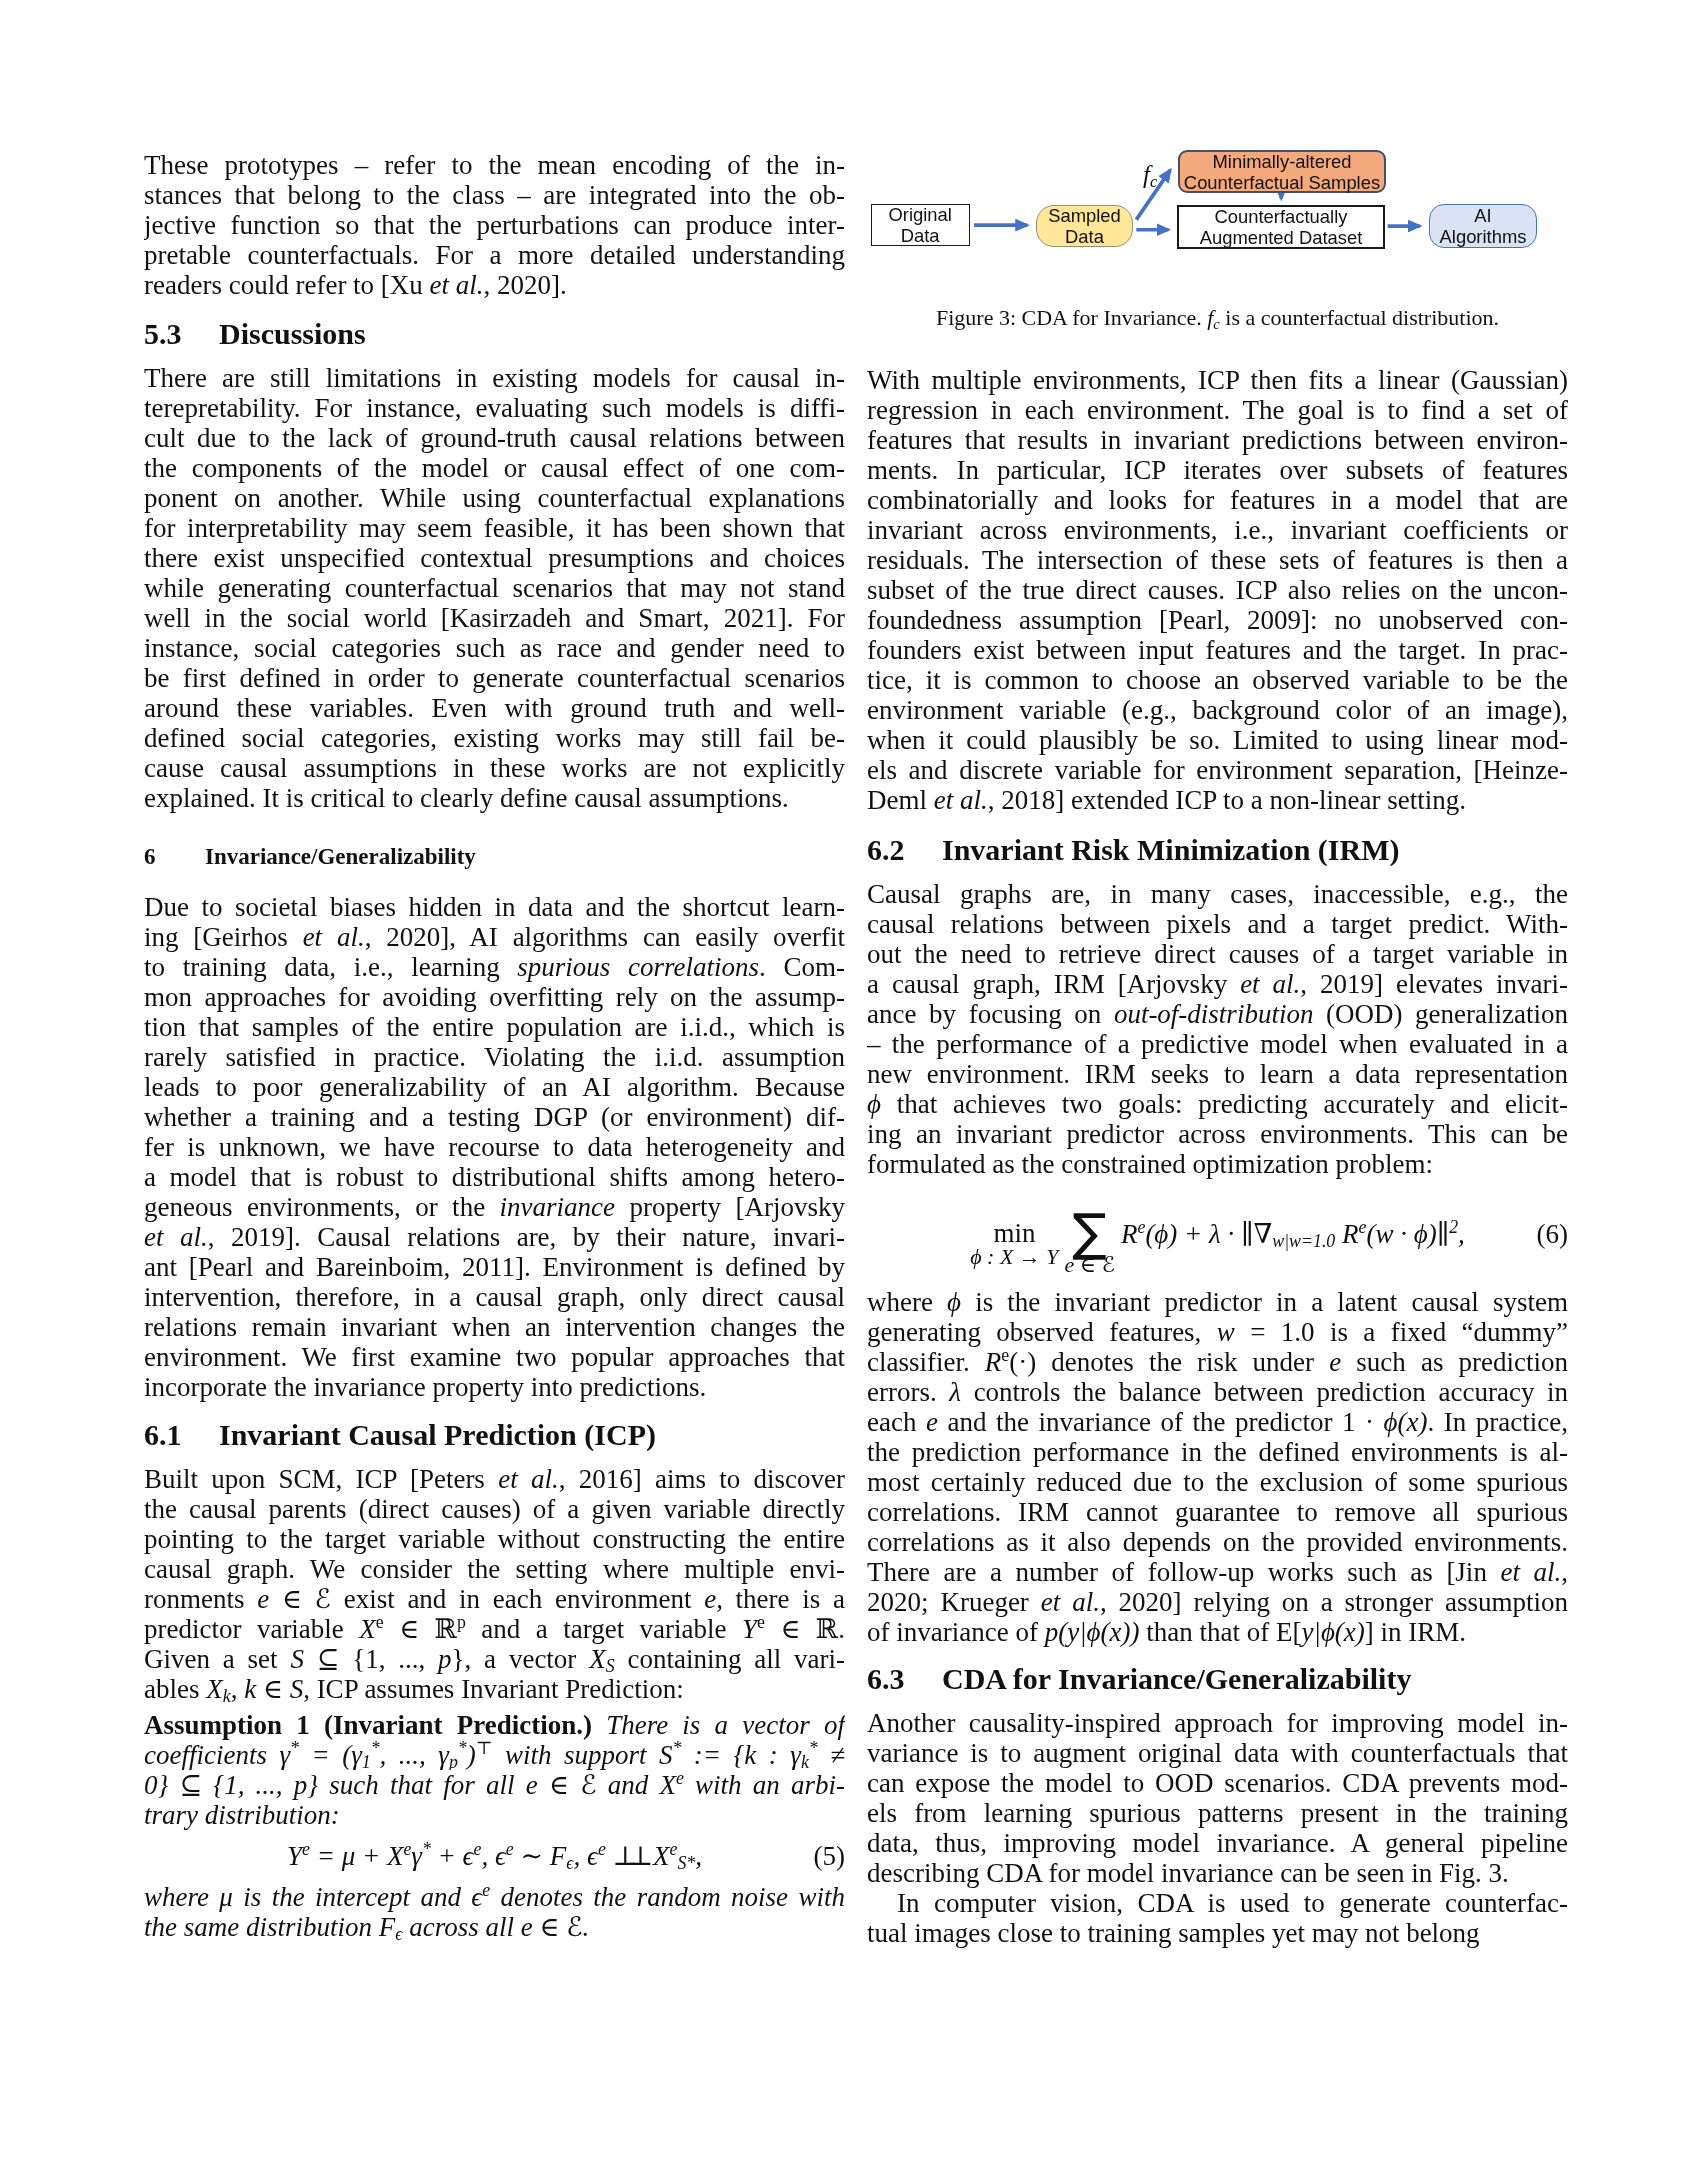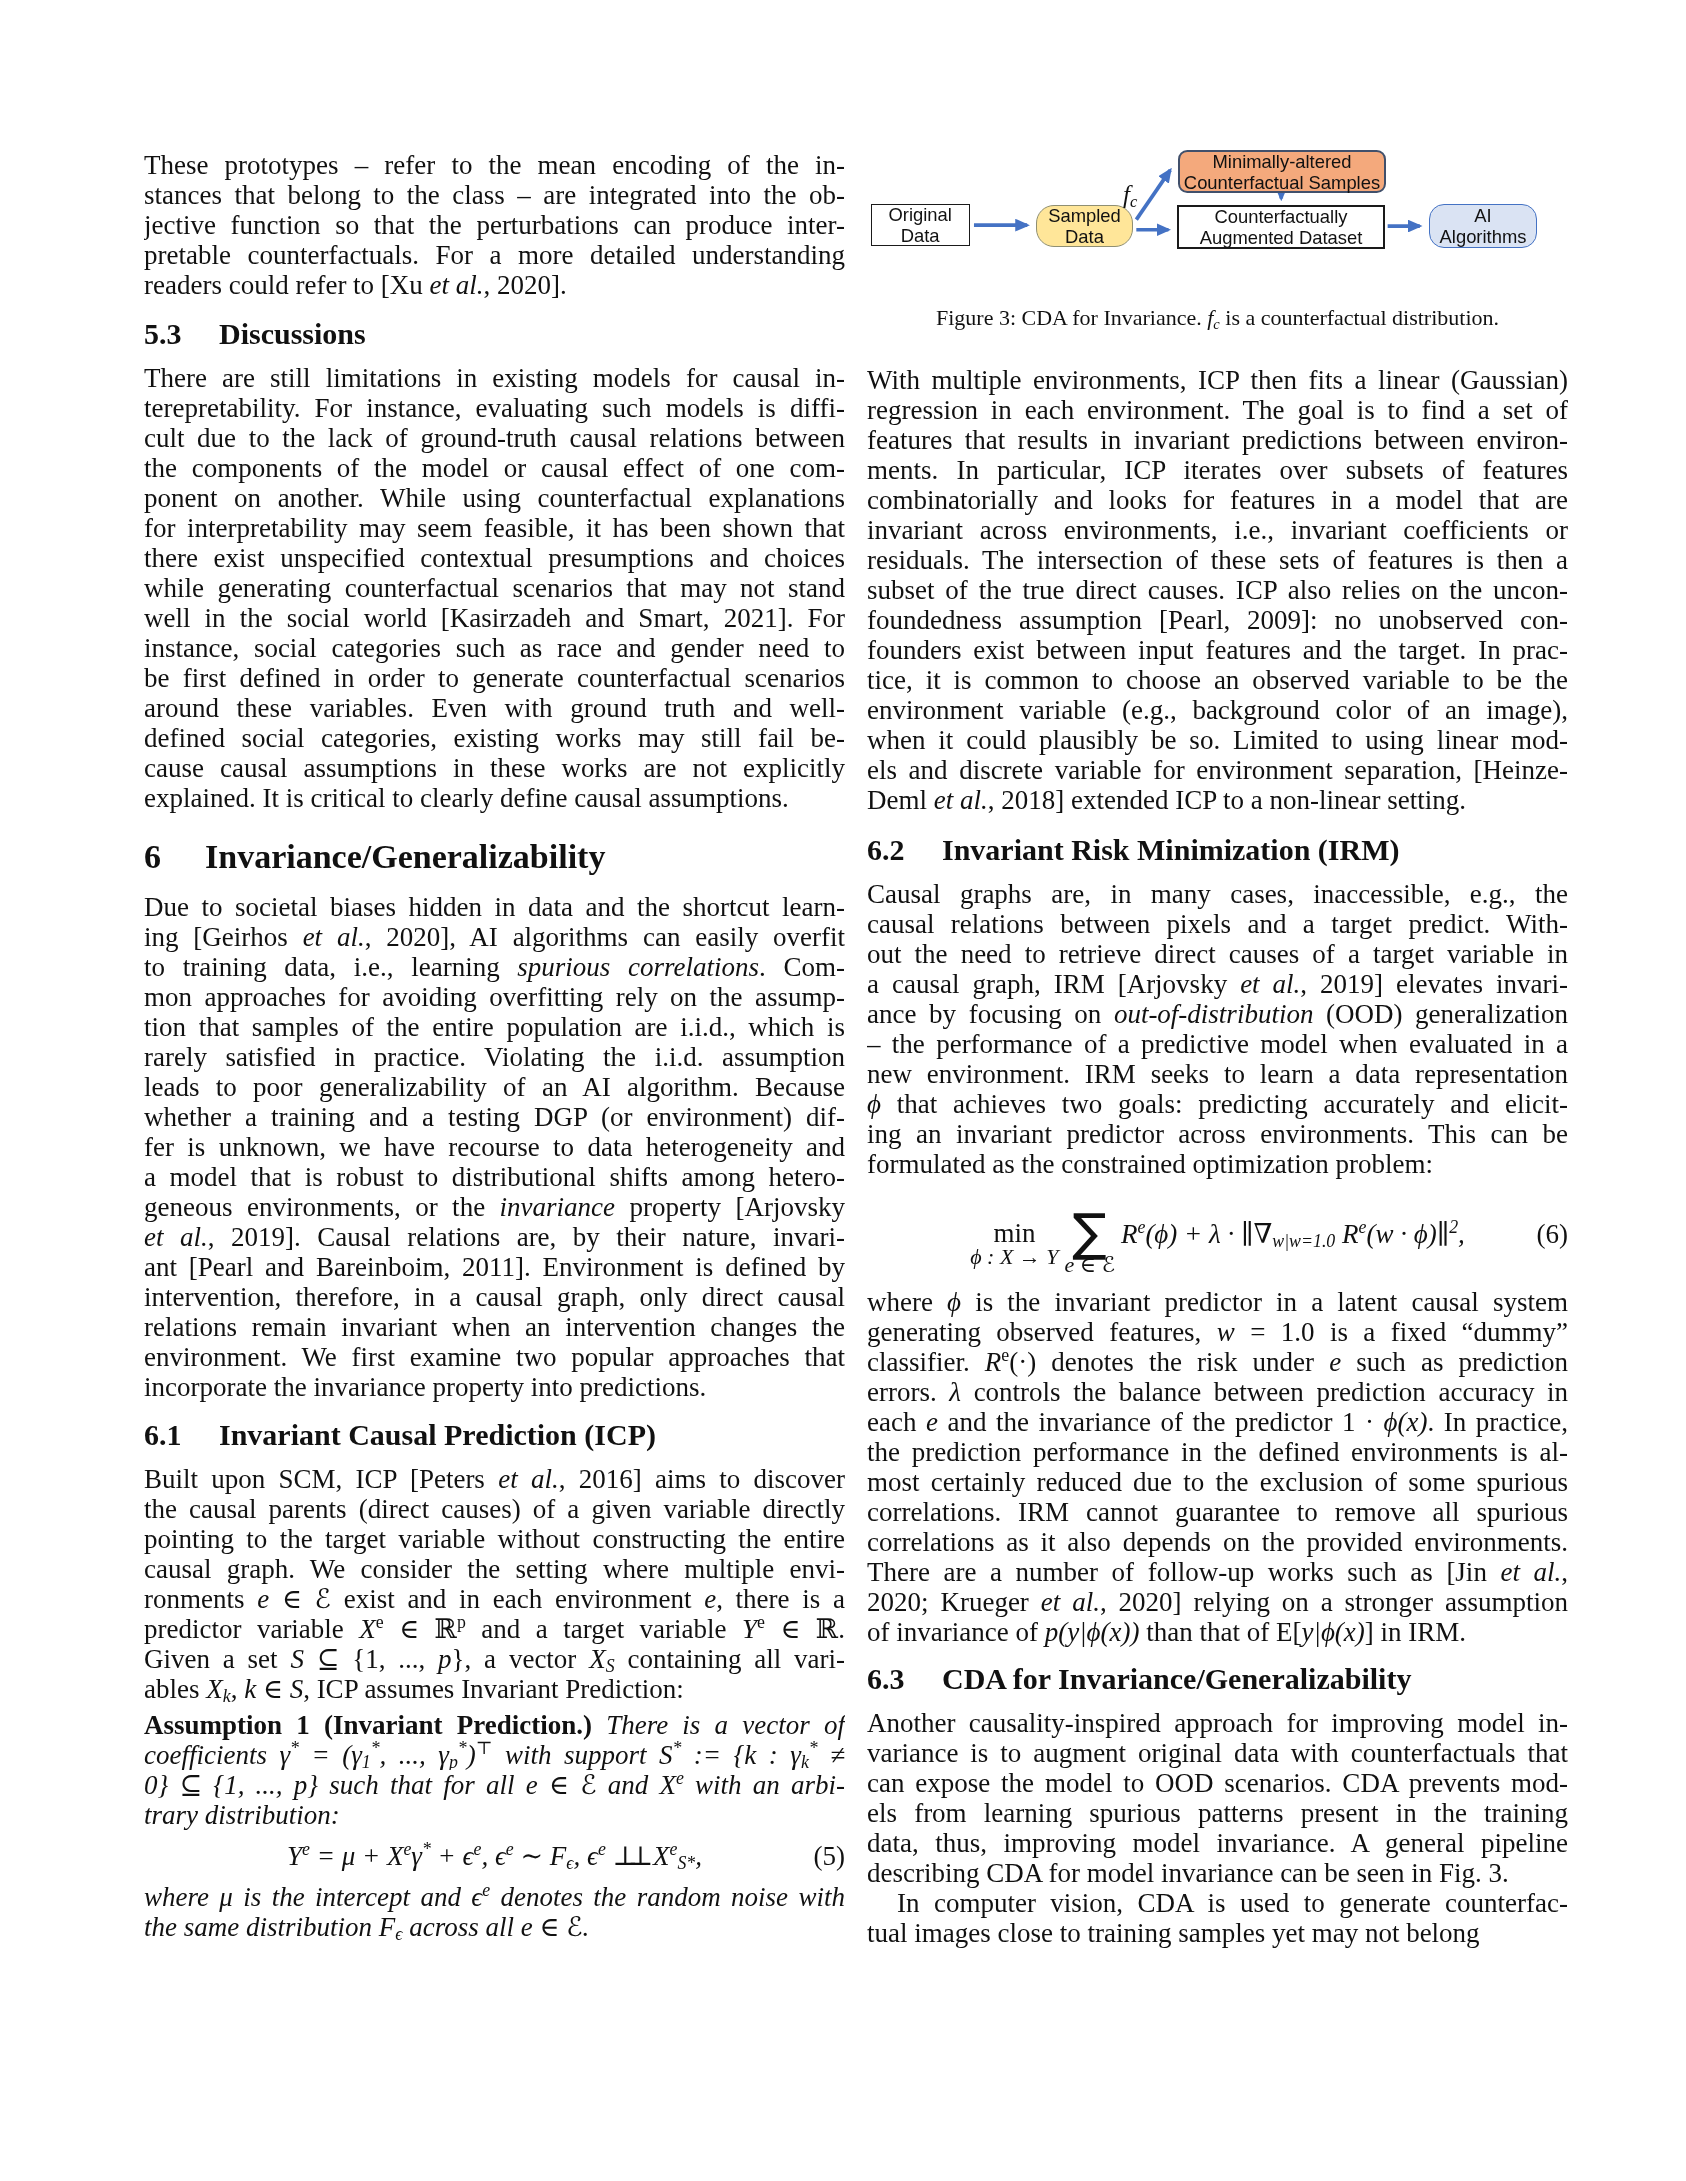--- a/index.html
+++ b/index.html
@@ -13,21 +13,21 @@
   .line{text-align:justify;text-align-last:justify;white-space:nowrap;height:30px;overflow:hidden;}
   .lastline{text-align-last:left;}
   .first-indent .line:first-child{text-indent:30px;}
   .it{font-style:italic;}
   .bld{font-weight:bold;}
   sup,sub{font-size:0.66em;line-height:0;}
   sup{vertical-align:0.55em;}
   sub{vertical-align:-0.25em;}
   .dblperp{letter-spacing:-0.38em;padding-right:0.38em;font-style:normal;}
   .h1,.h2{font-weight:bold;white-space:nowrap;text-align:left;}
-  .h1{font-size:34px;line-height:40px;}
+  .h1{font-size:23px;line-height:40px;}
   .h2{font-size:30px;line-height:33px;}
   .h1 .hnum{display:inline-block;min-width:61px;}
   .h2 .hnum{display:inline-block;min-width:75px;}
   .h53{margin:16.5px 0 13.8px;}
   .h6x{margin:24px 0 14.7px;}
   .h61{margin:16.5px 0 13px;}
   .h62{margin:18.4px 0 13px;}
   .h63{margin:14.7px 0 13px;}
   .asm{margin-top:5.5px;}
   
@@ -43,21 +43,21 @@
   .figure{position:relative;height:133px;}
   .figure svg{position:absolute;left:0;top:0;}
   .fbox{position:absolute;display:flex;align-items:center;justify-content:center;text-align:center;
         font-family:"Liberation Sans","DejaVu Sans",sans-serif;font-size:18.4px;line-height:21px;
         white-space:pre-line;border:1.8px solid #1a1a1a;background:#fff;box-sizing:border-box;}
   .fb0{left:3.7px;top:66px;width:99px;height:42px;}
   .fb1{left:169px;top:67px;width:97px;height:42px;border-radius:18px;}
   .fb2{left:311px;top:12px;width:208px;height:43px;border-radius:9.2px;border-width:2.8px;}
   .fb3{left:310px;top:67px;width:208px;height:44px;border-width:2.8px;}
   .fb4{left:562px;top:66px;width:108px;height:44px;border-radius:15px;}
-  .fc{position:absolute;left:256px;top:24px;font-style:italic;font-size:25px;line-height:25px;margin-top:20px;}
+  .fc{position:absolute;left:276px;top:24px;font-style:italic;font-size:25px;line-height:25px;}
   .cap{margin-top:33px;text-align:center;font-size:22px;line-height:27.5px;white-space:nowrap;}
   .picp{margin-top:33px;}
 </style>
 </head>
 <body>
 
 <div class="page">
 
   <div class="col" id="colL">
     <div class="para p1">

